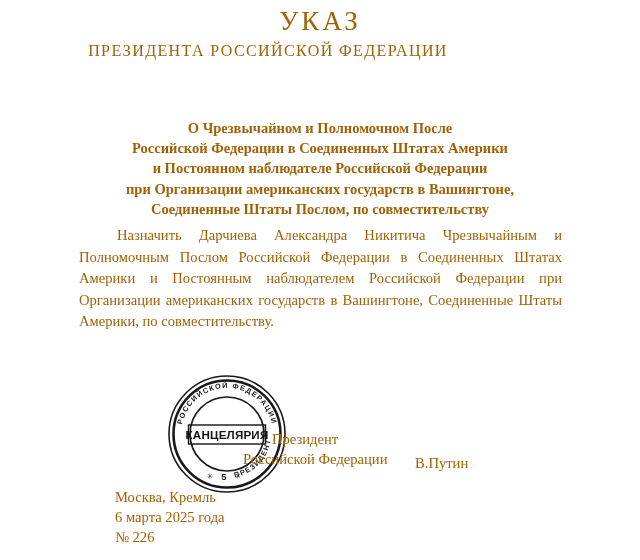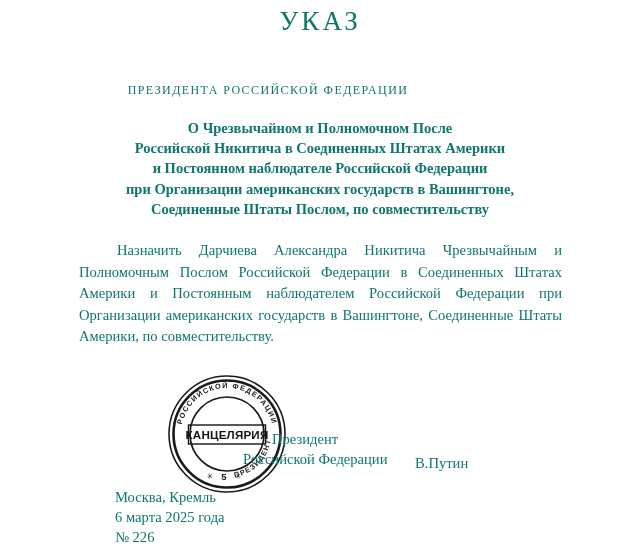--- a/index.html
+++ b/index.html
@@ -7,21 +7,21 @@
     padding: 0;
     background: #ffffff;
   }
   #page {
     position: relative;
     width: 640px;
     height: 560px;
     background: #ffffff;
     overflow: hidden;
     font-family: "Liberation Serif", "DejaVu Serif", serif;
-    color: #0f766e;
+    color: #a16207;
     -webkit-font-smoothing: antialiased;
   }
 
   
   .doc-title {
     position: absolute;
     top: 5px;
     left: 0;
     width: 640px;
     text-align: center;
@@ -30,45 +30,44 @@
     letter-spacing: 3px;
     line-height: 32px;
     white-space: nowrap;
   }
   .doc-subtitle {
     position: absolute;
     top: 40px;
     left: 0;
     width: 536px;
     text-align: center;
-    font-size: 12px;
+    font-size: 16px;
     font-weight: 400;
     letter-spacing: 1.4px;
     line-height: 21px;
     white-space: nowrap;
-    margin-top: 40px;
   }
 
   
   .caption-block {
     position: absolute;
     top: 118px;
     left: 0;
     width: 640px;
     text-align: center;
     font-size: 14.5px;
     font-weight: bold;
     line-height: 20.2px;
   }
   .caption-line { white-space: nowrap; }
 
   
   .body-paragraph {
     position: absolute;
-    top: 240px;
+    top: 225px;
     left: 79px;
     width: 483px;
     font-size: 14.6px;
     line-height: 21.6px;
     text-align: justify;
     text-justify: inter-word;
     text-indent: 38px;
     hyphens: none;
   }
 
@@ -142,21 +141,21 @@
 <body>
 
 <div id="page">
 
   <div class="doc-title">УКАЗ</div>
 
   <div class="doc-subtitle">ПРЕЗИДЕНТА РОССИЙСКОЙ ФЕДЕРАЦИИ</div>
 
   <div class="caption-block">
     <div class="caption-line">О Чрезвычайном и Полномочном После</div>
-    <div class="caption-line">Российской Никитича в Соединенных Штатах Америки</div>
+    <div class="caption-line">Российской Федерации в Соединенных Штатах Америки</div>
     <div class="caption-line">и Постоянном наблюдателе Российской Федерации</div>
     <div class="caption-line">при Организации американских государств в Вашингтоне,</div>
     <div class="caption-line">Соединенные Штаты Послом, по совместительству</div>
   </div>
 
   <div class="body-paragraph">Назначить Дарчиева Александра Никитича Чрезвычайным и Полномочным Послом Российской Федерации в Соединенных Штатах Америки и Постоянным наблюдателем Российской Федерации при Организации американских государств в Вашингтоне, Соединенные Штаты Америки, по совместительству.</div>
 
   <div class="stamp">
     <svg viewBox="0 0 122 122" xmlns="http://www.w3.org/2000/svg" aria-hidden="true">
       <defs>

